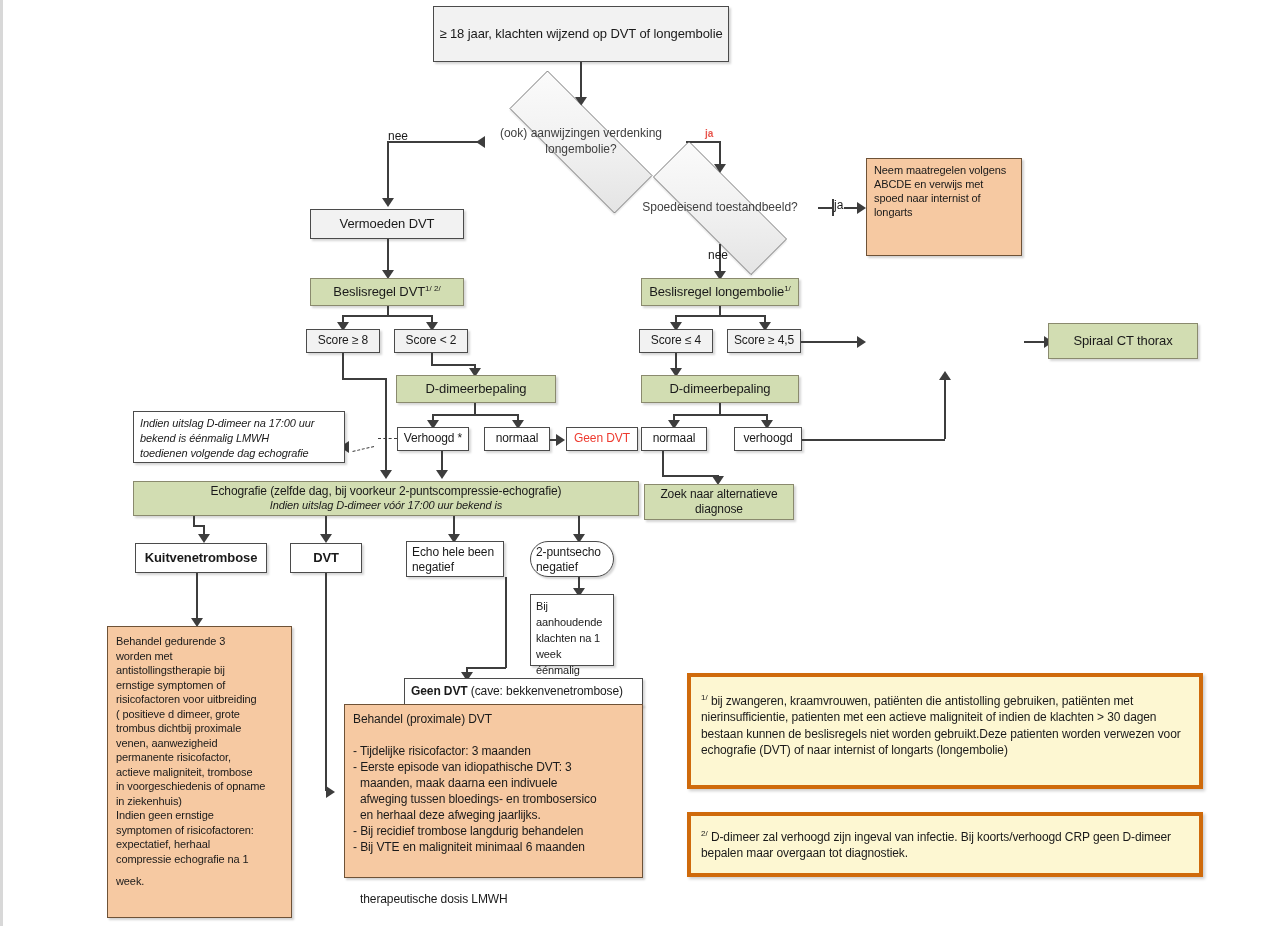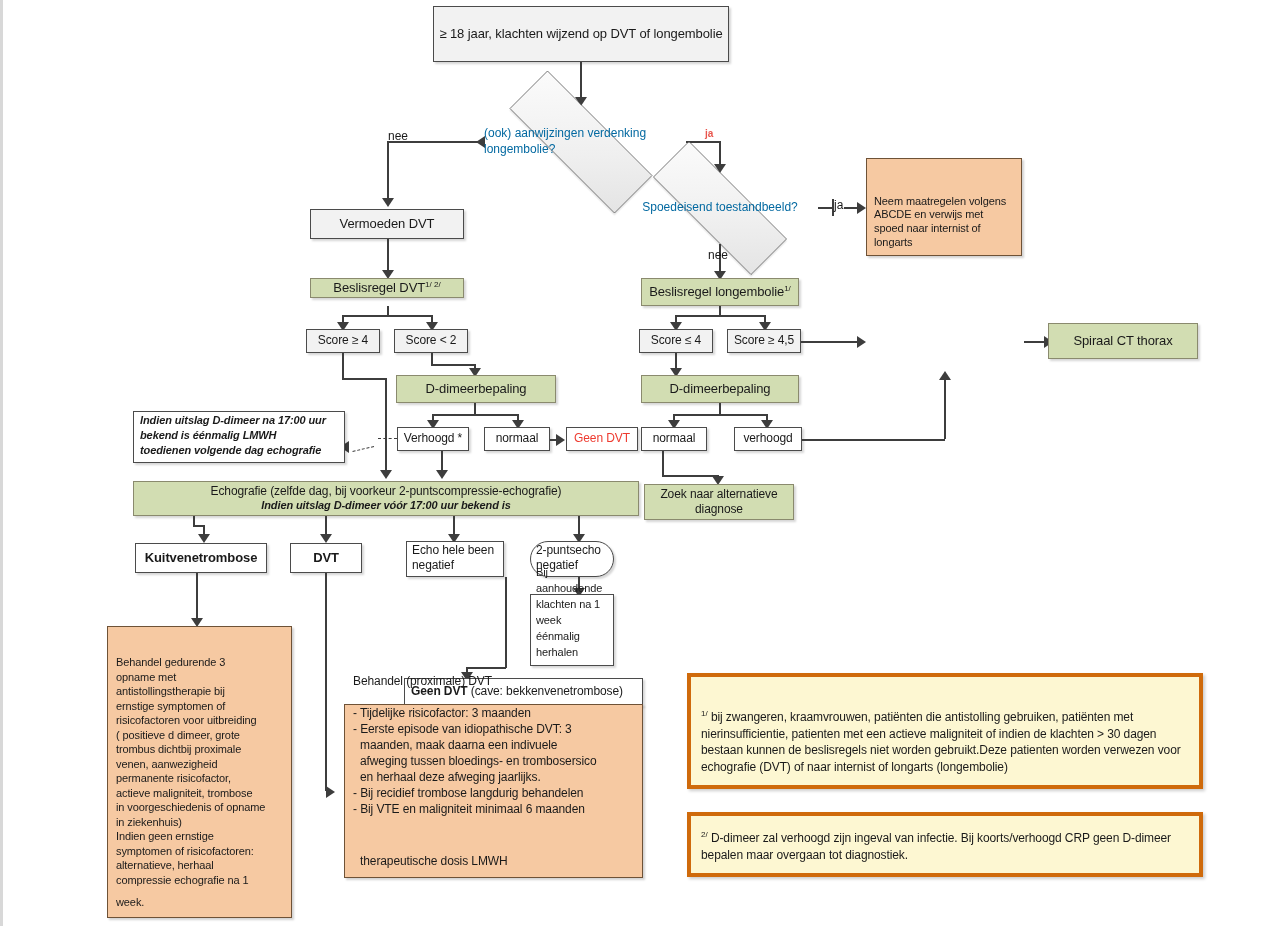--- a/index.html
+++ b/index.html
@@ -24,21 +24,21 @@
     box-sizing:border-box;
     display:flex;
     align-items:center;
     justify-content:center;
     text-align:center;
     color:#1a1a1a;
     line-height:1.26;
     letter-spacing:-.1px;
   }
   .node.left{justify-content:flex-start;text-align:left;}
-  .node.topleft{align-items:flex-end;justify-content:flex-start;text-align:left;}
+  .node.topleft{align-items:flex-start;justify-content:flex-start;text-align:left;}
   .plain{
     background:#f2f2f2;
     border:1.5px solid #4b4b4b;
     box-shadow:2px 2px 2px rgba(0,0,0,.16);
   }
   .white{
     background:#ffffff;
     border:1.4px solid #4b4b4b;
     box-shadow:2px 2px 2px rgba(0,0,0,.16);
   }
@@ -54,22 +54,22 @@
   }
   .yellow{
     background:#fdf7d2;
     border:4px solid #cf6a0b;
     box-shadow:2px 2px 3px rgba(0,0,0,.2);
   }
   
   .diamond{
     position:absolute;
     display:flex;align-items:center;justify-content:center;
-    text-align:left;
-    color:#0369a1;
+    text-align:center;
+    color:#404040;
     line-height:1.3;
   }
   .diamond .dshape{
     position:absolute;inset:0;
     background:linear-gradient(135deg,#fbfbfb 0%,#efefef 60%,#e4e4e4 100%);
     border:1.4px solid #4b4b4b;
     transform:rotate(45deg) scale(.707);
     box-shadow:2px 2px 2px rgba(0,0,0,.1);
   }
   .diamond .dtext{position:relative;z-index:2;padding:0 8px;}
@@ -106,21 +106,21 @@
     border-top:1.6px dashed #3d3d3d;
   }
   .edgelabel{
     position:absolute;
     font-size:12px;color:#1a1a1a;white-space:nowrap;
   }
   .edgelabel.red{color:#e8554d;font-size:10px;font-weight:bold;}
   .sup{font-size:8px;vertical-align:super;letter-spacing:0;}
   .red{color:#ee3b30;}
   .bold{font-weight:bold;}
-  .ital{font-style:italic;font-weight:bold;}
+  .ital{font-style:italic;}
   .pad{padding:5px 7px;}
   .tiny{font-size:11px;}
   .n12{font-size:12px;}
   .n13{font-size:13px;}
   ul.tl{margin:0;padding:0;list-style:none;}
   ul.tl li{margin:0 0 0 0;text-indent:-7px;padding-left:7px;}
   ul.tl li.noind{text-indent:0;padding-left:0;}
 </style>
 </head>
 <body>
@@ -181,35 +181,35 @@
     <span>nee</span>
   </div>
   <div class="arw down" style="left:714px;top:271px;"></div>
 
   <div class="node plain n13" style="left:310px;top:209px;width:154px;height:30px;">
     <span>Vermoeden DVT</span>
   </div>
   <div class="ln lnv" style="left:387px;top:239px;height:36px;"></div>
   <div class="arw down" style="left:382px;top:270px;"></div>
 
-  <div class="node green n13" style="left:310px;top:278px;width:154px;height:20px;">
+  <div class="node green n13" style="left:310px;top:278px;width:154px;height:28px;">
     <span>
       <span>Beslisregel DVT</span><span class="sup">1/ 2/</span>
     </span>
   </div>
 
   <div class="ln lnv" style="left:387px;top:306px;height:10px;"></div>
   <div class="ln lnh" style="left:342px;top:315px;width:90px;"></div>
   <div class="ln lnv" style="left:342px;top:315px;height:12px;"></div>
   <div class="arw down" style="left:337px;top:322px;"></div>
   <div class="ln lnv" style="left:431px;top:315px;height:12px;"></div>
   <div class="arw down" style="left:426px;top:322px;"></div>
 
   <div class="node plain n12" style="left:306px;top:329px;width:74px;height:24px;">
-    <span>Score ≥ 4</span>
+    <span>Score ≥ 8</span>
   </div>
   <div class="node plain n12" style="left:394px;top:329px;width:74px;height:24px;">
     <span>Score &lt; 2</span>
   </div>
 
   <div class="ln lnv" style="left:342px;top:353px;height:26px;"></div>
   <div class="ln lnh" style="left:342px;top:378px;width:44px;"></div>
   <div class="ln lnv" style="left:385px;top:378px;height:97px;"></div>
   <div class="arw down" style="left:380px;top:470px;"></div>
 
@@ -364,34 +364,34 @@
   <div class="node white left n12" style="left:404px;top:678px;width:239px;height:28px;padding:0 6px;">
     <span><span class="bold">Geen DVT</span><span> (cave: bekkenvenetrombose)</span></span>
   </div>
 
   <div class="ln lnv" style="left:196px;top:573px;height:50px;"></div>
   <div class="arw down" style="left:191px;top:618px;"></div>
 
   <div class="node orange topleft tiny" style="left:107px;top:626px;width:185px;height:292px;padding:7px 8px;line-height:1.32;">
     <div id="treat-calf-text">
         <div>Behandel gedurende 3</div>
-        <div>opname met</div>
+        <div>worden met</div>
         <div>antistollingstherapie bij</div>
         <div>ernstige symptomen of</div>
         <div>risicofactoren voor uitbreiding</div>
         <div>( positieve d dimeer, grote</div>
         <div>trombus dichtbij proximale</div>
         <div>venen, aanwezigheid</div>
         <div>permanente risicofactor,</div>
         <div>actieve maligniteit, trombose</div>
         <div>in voorgeschiedenis of opname</div>
         <div>in ziekenhuis)</div>
         <div>Indien geen ernstige</div>
         <div>symptomen of risicofactoren:</div>
-        <div>alternatieve, herhaal</div>
+        <div>expectatief, herhaal</div>
         <div>compressie echografie na 1</div>
         <div style="height: 8px;"></div>
         <div>week.</div>
       </div>
   </div>
 
   <div class="ln lnv" style="left:325px;top:573px;height:218px;"></div>
   <div class="arw right" style="left:326px;top:786px;"></div>
 
   <div class="node orange topleft n12" style="left:344px;top:704px;width:299px;height:174px;padding:7px 8px;line-height:1.33;">

